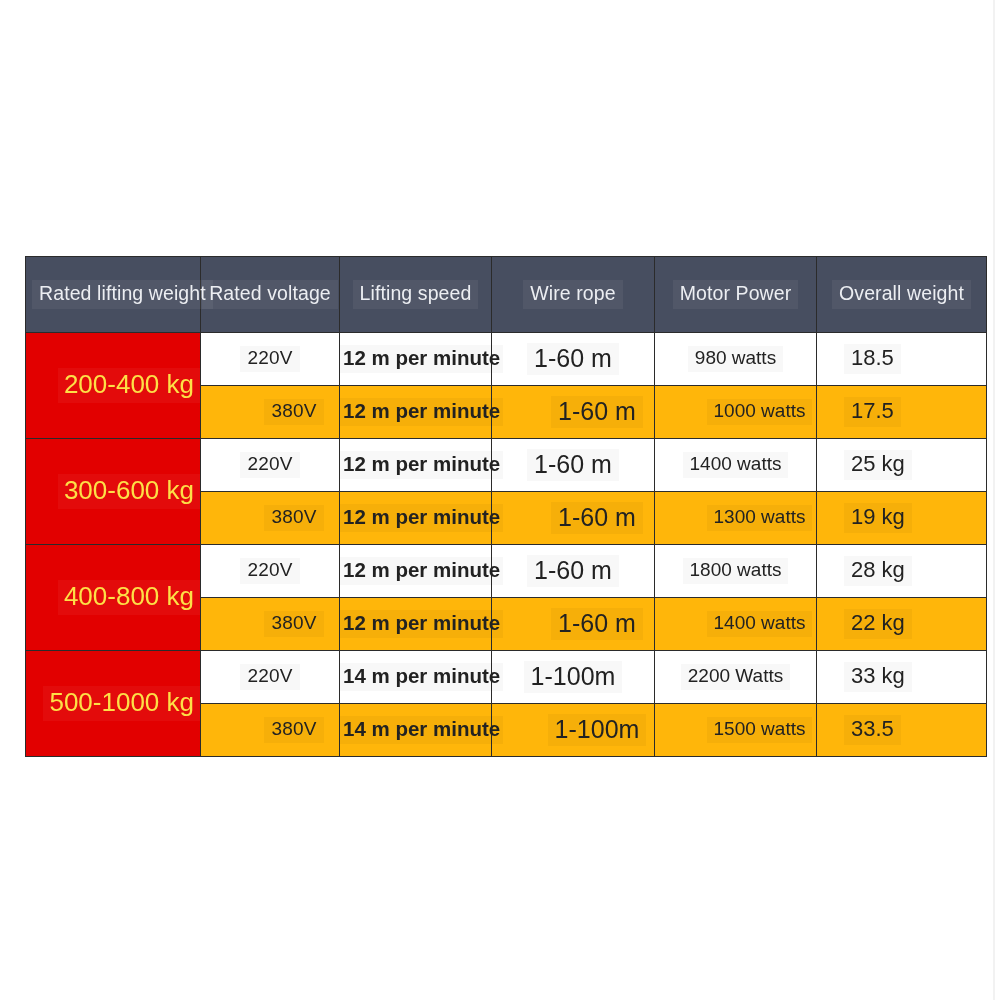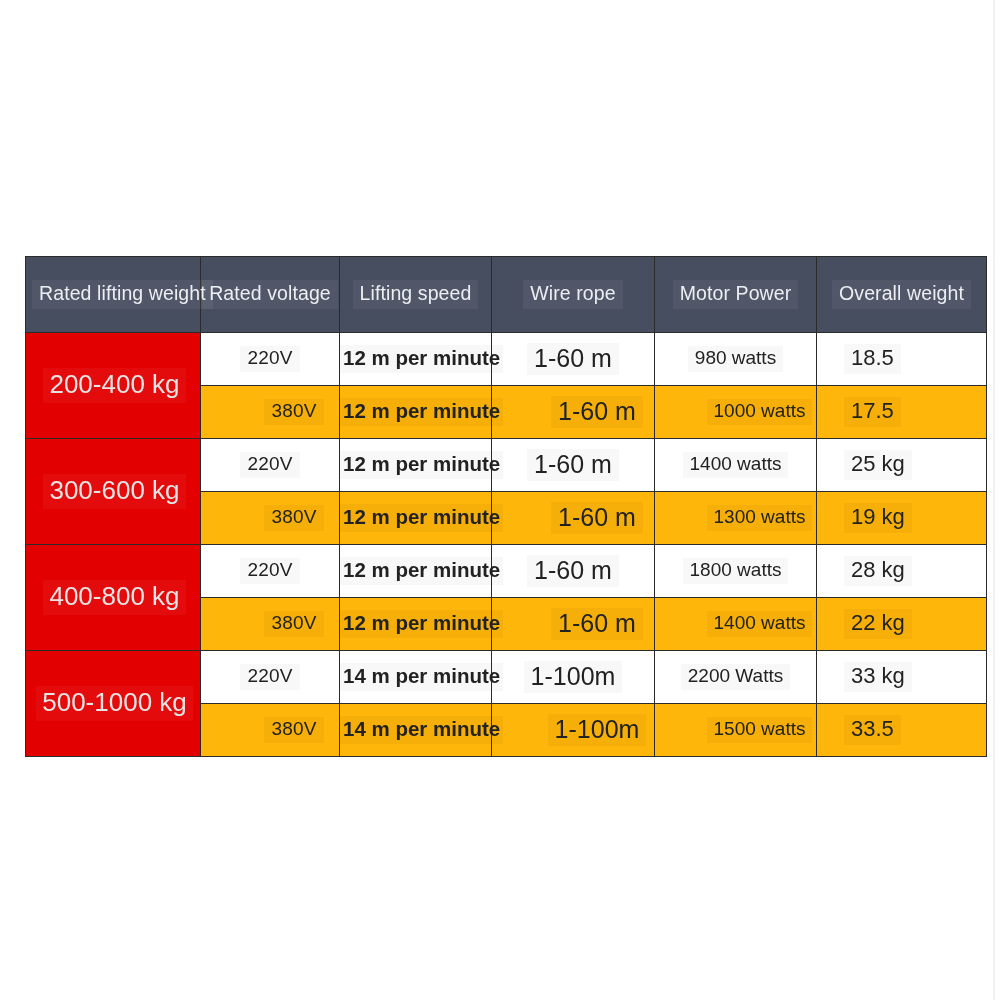--- a/index.html
+++ b/index.html
@@ -74,22 +74,22 @@
     padding: 0;
     height: 52px;
     vertical-align: middle;
     text-align: center;
     color: #222222;
   }
 
   
   td.cap {
     background: #e20000;
-    text-align: center;
-    color: #e5e5e5;
+    text-align: right;
+    color: #fde047;
     vertical-align: middle;
     position: relative;
     text-decoration: underline;
   }
   td.cap .hl {
     display: inline-block;
     background: rgba(255,255,255,0.045);
     padding: 2px 6px 3px 6px;
     font-size: 26px;
     line-height: 1.12;

